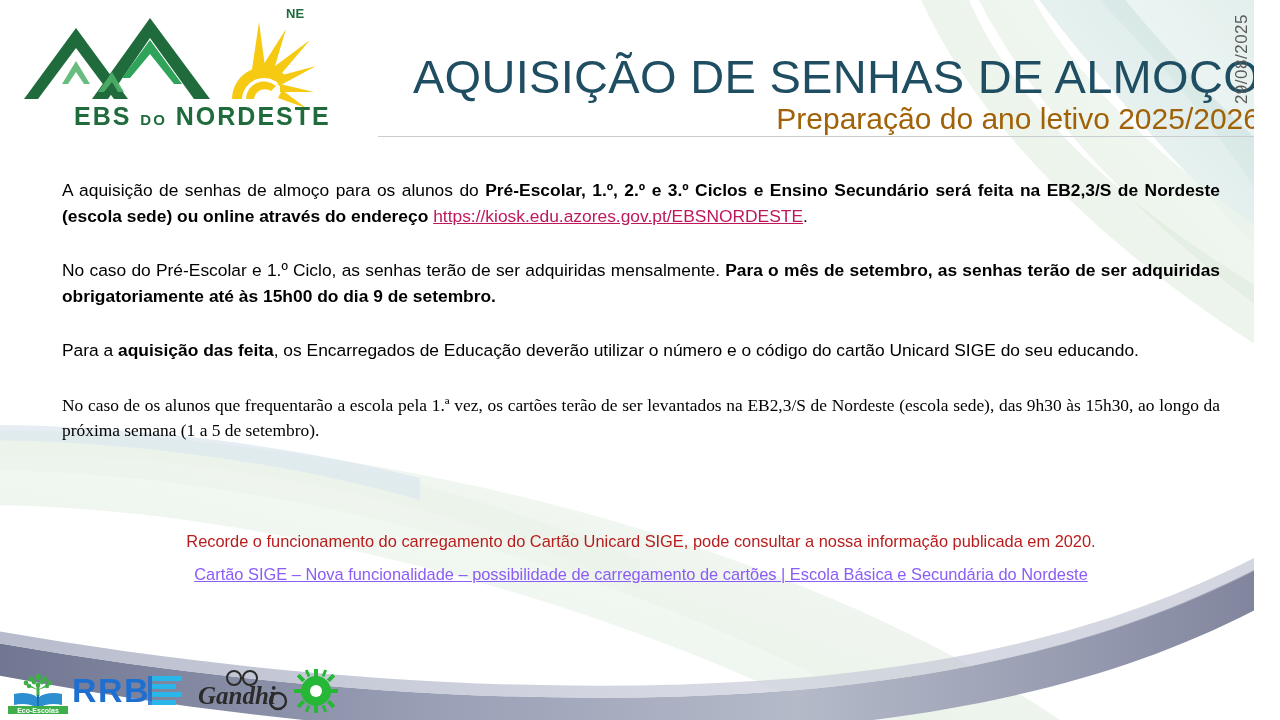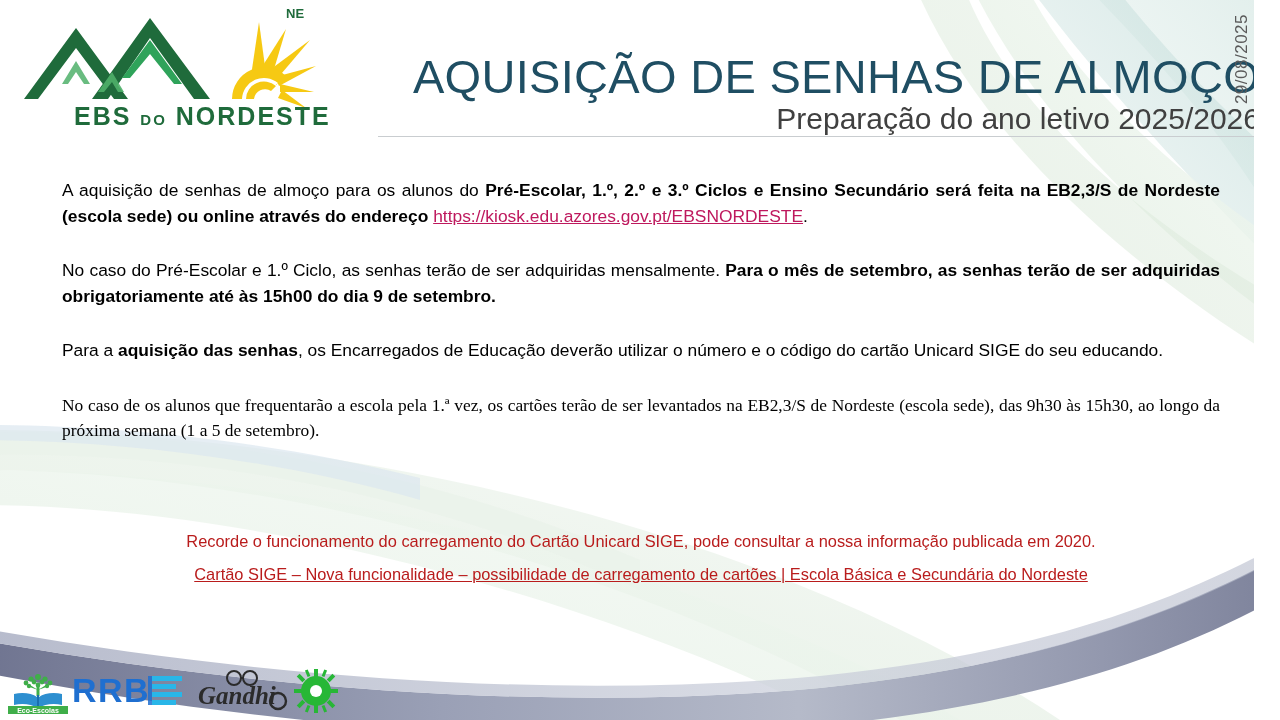--- a/index.html
+++ b/index.html
@@ -23,21 +23,21 @@
   .title-block{
     position:absolute;left:380px;top:51px;width:880px;
     text-align:right;
   }
   .title{
     font-size:47px;line-height:52px;color:#1f4e63;
     font-weight:400;letter-spacing:0.3px;white-space:nowrap;
     font-family:"Liberation Sans","DejaVu Sans",sans-serif;
   }
   .subtitle{
-    font-size:30px;line-height:34px;color:#404040;
+    font-size:30px;line-height:34px;color:#a16207;
     font-weight:400;white-space:nowrap;margin-top:-1px;
   }
   .date-vertical{
     position:absolute;right:2px;top:14px;
     font-size:17px;color:#5a5a5a;letter-spacing:0.5px;
     writing-mode:vertical-rl;transform:rotate(180deg);
     white-space:nowrap;
   }
 
   
@@ -55,21 +55,21 @@
     color:#be185d;
   }
 
   .note{
     position:absolute;left:62px;top:530px;width:1158px;
     text-align:center;font-size:16.4px;line-height:23px;color:#b91c1c;
   }
   .note-link{
     position:absolute;left:62px;top:563px;width:1158px;
     text-align:center;font-size:16.4px;line-height:23px;
-    color:#b91c1c;text-decoration:underline;
+    color:#8b5cf6;text-decoration:underline;
   }
 
   
   .footer-logos{position:absolute;left:8px;top:666px;height:50px;display:flex;align-items:center;gap:4px;}
   .eco{position:relative;width:60px;height:46px;}
   .rrbe{height:40px;}
   .gandhi{position:relative;width:92px;height:46px;}
   .gear{width:44px;height:44px;}
 </style>
 </head>
@@ -162,21 +162,21 @@
   </div>
   <div class="header-rule"></div>
   <div class="date-vertical">29/08/2025</div>
 
   <div class="body-wrap">
 
     <p class="para"><span>A aquisição de senhas de almoço para os alunos do </span><span class="b">Pré-Escolar, 1.º, 2.º e 3.º Ciclos e Ensino Secundário será feita na EB2,3/S de Nordeste (escola sede) ou </span><span class="b i">online</span><span class="b"> através do endereço </span><a class="link" href="#">https://kiosk.edu.azores.gov.pt/EBSNORDESTE</a><span>.</span></p>
 
     <p class="para"><span>No caso do Pré-Escolar e 1.º Ciclo, as senhas terão de ser adquiridas mensalmente. </span><span class="b">Para o mês de setembro, as senhas terão de ser adquiridas obrigatoriamente até às 15h00 do dia 9 de setembro.</span></p>
 
-    <p class="para"><span>Para a </span><span class="b">aquisição das senhas</span><span>, os Encarregados de Educação deverão utilizar o número e o código do cartão Unicard SIGE do seu educando.</span></p>
+    <p class="para"><span>Para a </span><span class="b">aquisição das feita</span><span>, os Encarregados de Educação deverão utilizar o número e o código do cartão Unicard SIGE do seu educando.</span></p>
 
     <p class="para">No caso de os alunos que frequentarão a escola pela 1.ª vez, os cartões terão de ser levantados na EB2,3/S de Nordeste (escola sede), das 9h30 às 15h30, ao longo da próxima semana (1 a 5 de setembro).</p>
   </div>
 
   <div class="note">Recorde o funcionamento do carregamento do Cartão Unicard SIGE, pode consultar a nossa informação publicada em 2020.</div>
   <a class="note-link" href="#">Cartão SIGE – Nova funcionalidade – possibilidade de carregamento de cartões | Escola Básica e Secundária do Nordeste </a>
 
   <div class="footer-logos">
 
     <span class="eco">

